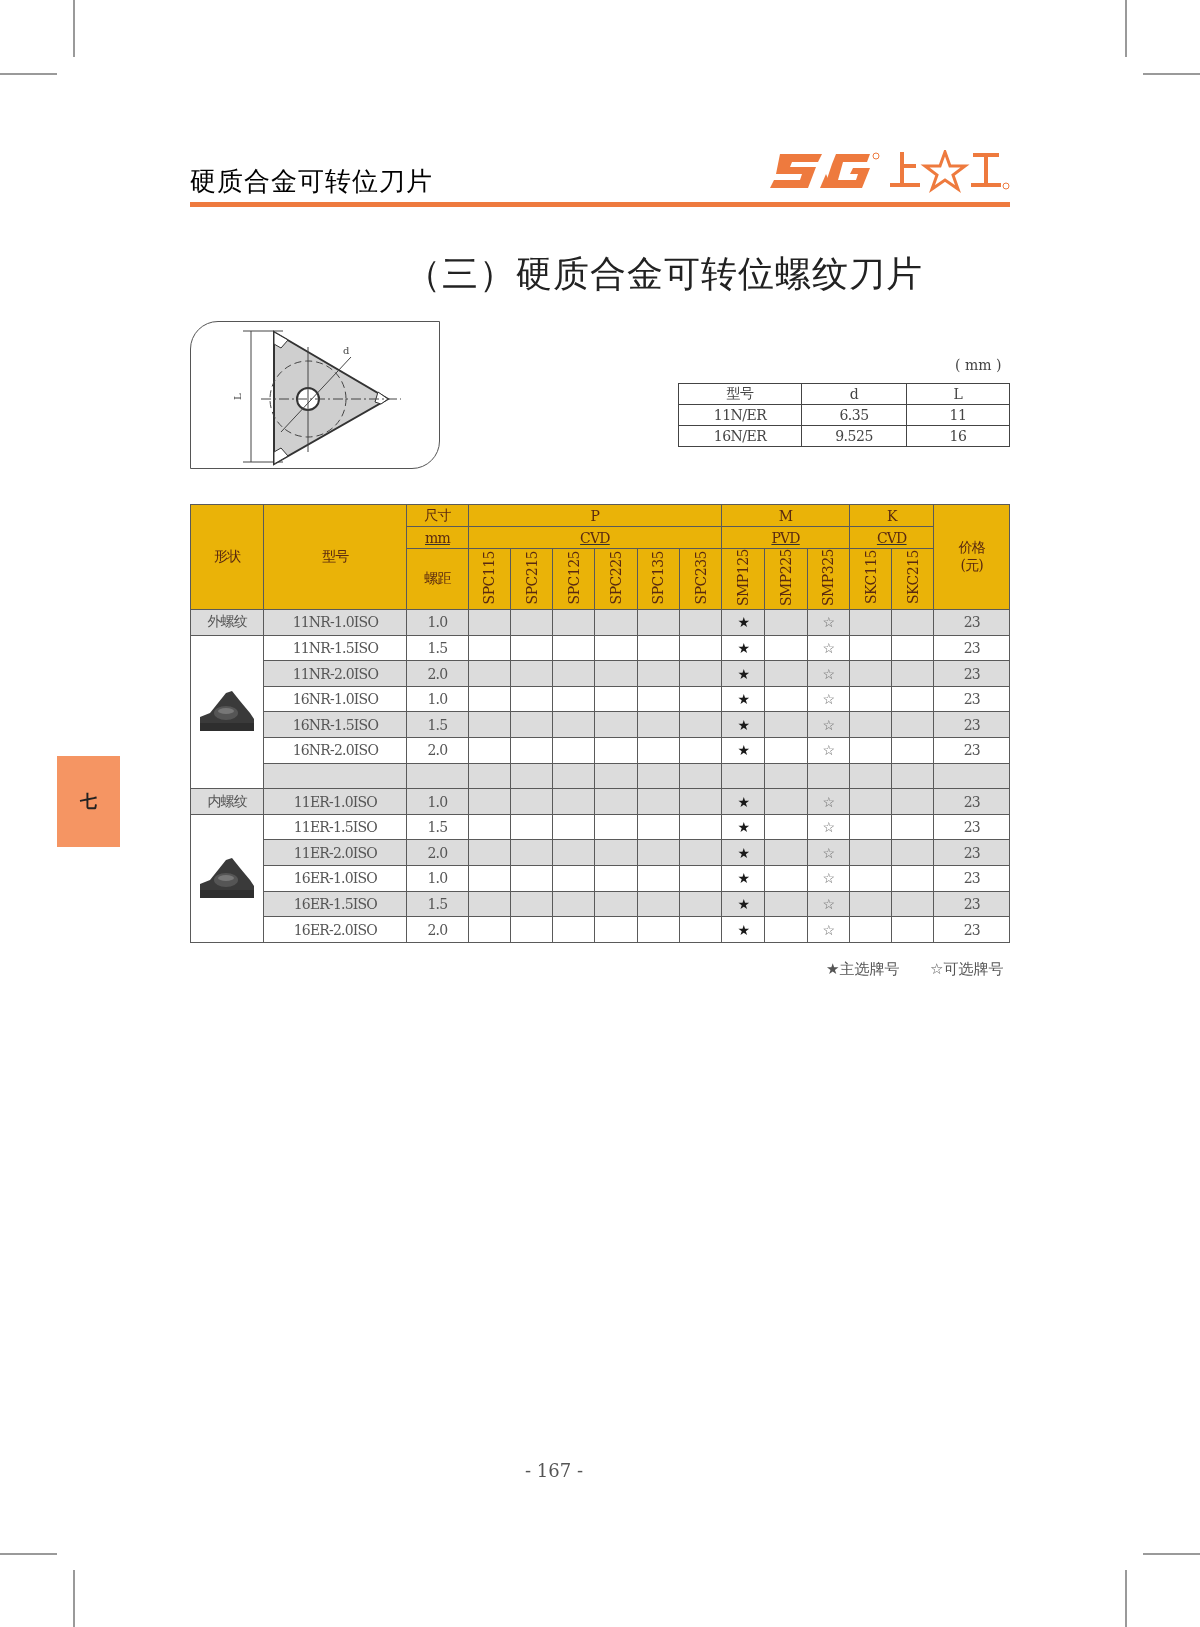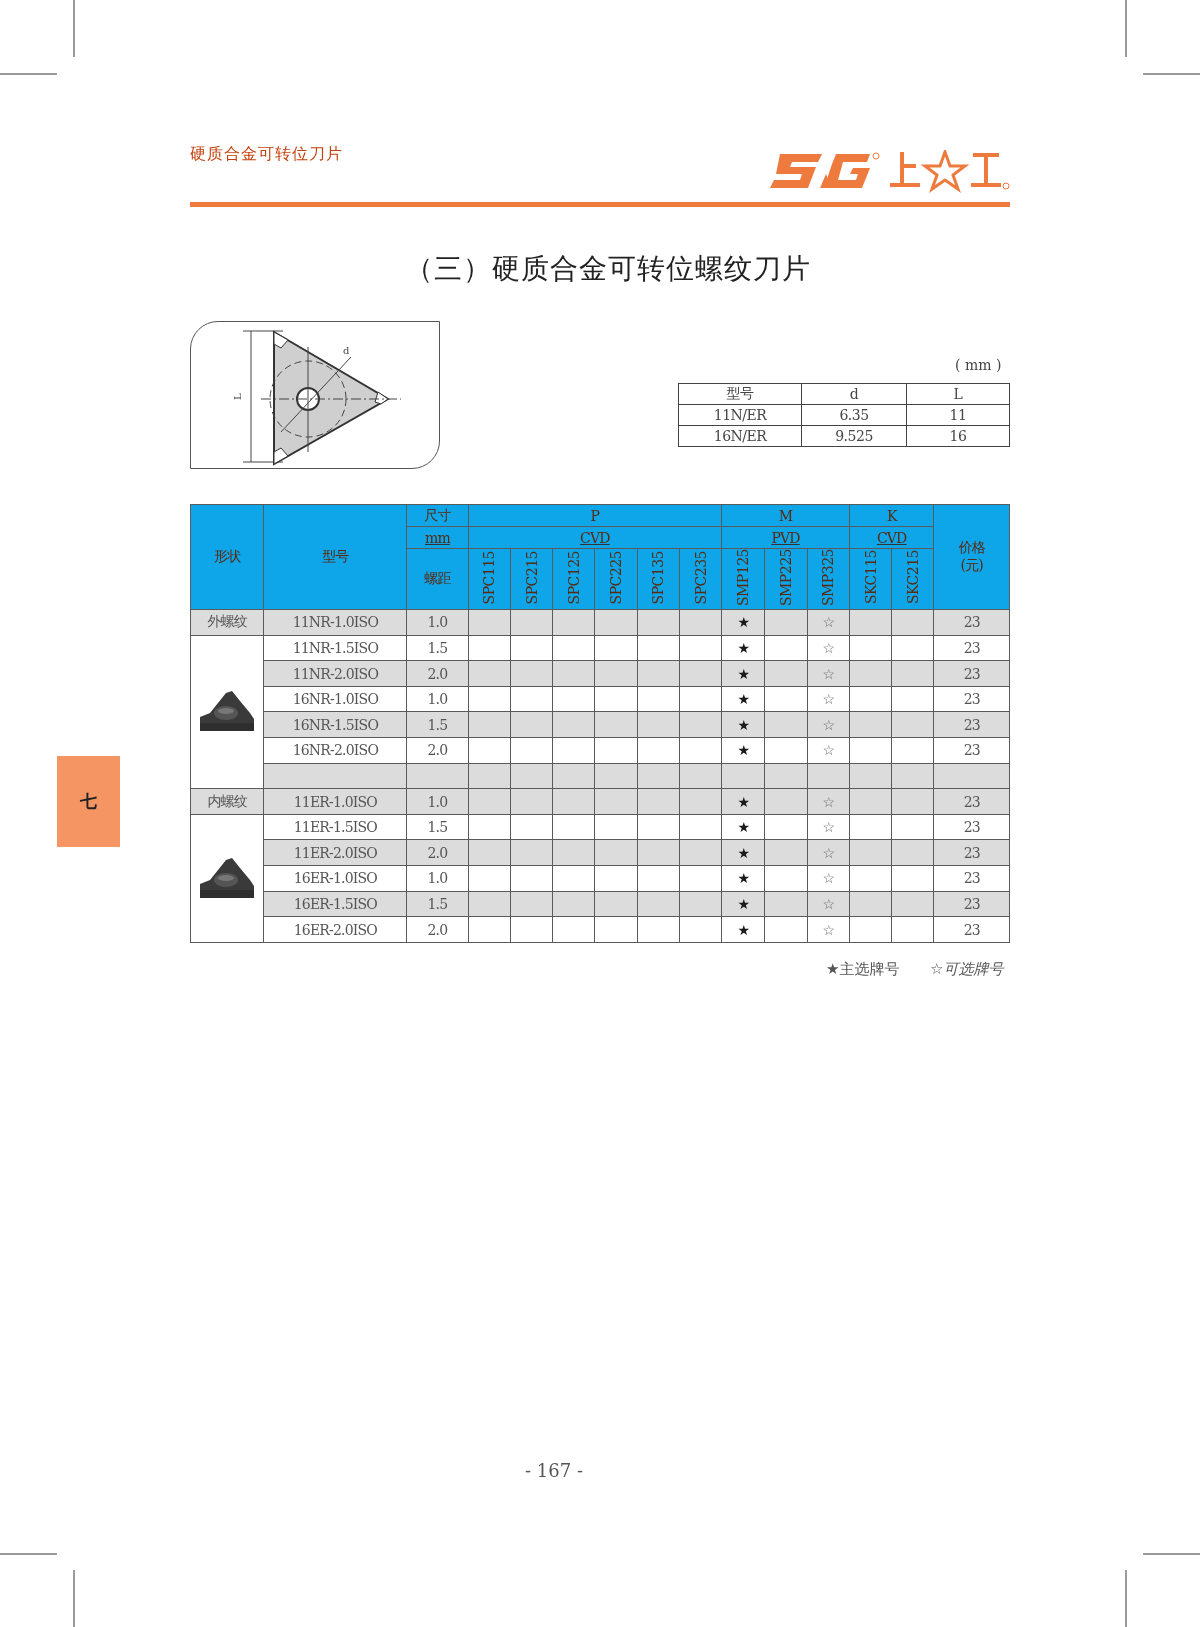--- a/index.html
+++ b/index.html
@@ -1,33 +1,33 @@
 <!DOCTYPE html>
 <html><head>
 <meta charset="utf-8">
 <style>
   html, body { margin:0; padding:0; }
   body { width:1200px; height:1627px; background:#ffffff; position:relative; overflow:hidden;
          font-family:"DejaVu Serif","Liberation Serif",serif; color:#333; }
   .crop { position:absolute; background:#9a9a9a; }
-  .header-title { position:absolute; left:190px; top:144px; font-family:"DejaVu Sans","Liberation Sans",sans-serif;
-                  font-size:16px; color:#c2410c; letter-spacing:1px; }
+  .header-title { position:absolute; left:190px; top:164px; font-family:"DejaVu Sans","Liberation Sans",sans-serif;
+                  font-size:26px; color:#000000; letter-spacing:1px; }
   .header-bar { position:absolute; left:190px; top:202px; width:820px; height:5px; background:#ee7a3e; }
   .logo { position:absolute; left:770px; top:150px; width:240px; height:45px; }
   .section-title { position:absolute; left:405px; top:250px; font-family:"DejaVu Sans","Liberation Sans",sans-serif;
-                   font-size:28px; color:#222; letter-spacing:1px; }
+                   font-size:36px; color:#222; letter-spacing:1px; }
   .diagram-box { position:absolute; left:190px; top:321px; width:250px; height:148px; border:1.5px solid #555;
                  border-top-left-radius:28px; border-bottom-right-radius:28px; box-sizing:border-box; background:#fff; }
   .unit-label { position:absolute; left:955px; top:357px; font-size:14px; color:#444; }
   table { border-collapse:collapse; }
   .dim-table { position:absolute; left:678px; top:383px; width:332px; font-size:14px; }
   .dim-table td { border:1.5px solid #444; text-align:center; height:20px; padding:0; color:#444; letter-spacing:-0.5px; }
   .main-table { position:absolute; left:190px; top:504px; width:820px; font-size:14px; table-layout:fixed; }
   .main-table td, .main-table th { border:1px solid #5a5a5a; text-align:center; padding:0; font-weight:normal; letter-spacing:-0.8px; }
-  .main-table thead th { background:#0ea5e9; color:#5a2a10; }
+  .main-table thead th { background:#eab308; color:#5a2a10; }
   .main-table tbody td { height:24.6px; color:#555; }
   .main-table tbody tr.gray td.c { background:#dcdcdc; }
   .main-table tbody tr.white td.c { background:#ffffff; }
   .vert { writing-mode:vertical-rl; transform:rotate(180deg); display:inline-block; font-size:14px; letter-spacing:-0.5px; }
   .star-solid { color:#1a1a1a; font-size:14px; }
   .star-hollow { color:#666; font-size:14px; }
   .shape-cell { background:#fff; vertical-align:middle; }
   .legend { position:absolute; top:960px; font-family:"DejaVu Sans","Liberation Sans",sans-serif; font-size:15px; color:#555; }
   .chapter-tab { position:absolute; left:57px; top:756px; width:63px; height:91px; background:#f59563;
                  display:flex; align-items:center; justify-content:center; font-family:"DejaVu Sans","Liberation Sans",sans-serif;
@@ -392,19 +392,19 @@
         <td class="c"><span class=""></span></td>
         <td class="c"><span class="star-hollow">☆</span></td>
         <td class="c"><span class=""></span></td>
         <td class="c"><span class=""></span></td>
         <td class="c">23</td>
       </tr>
     </tbody>
 </table>
 
 <div class="legend" style="left:826px;">★主选牌号</div>
-<div class="legend" style="left:930px;font-style:italic;">☆可选牌号</div>
+<div class="legend" style="left:930px;">☆可选牌号</div>
 
 <div class="chapter-tab">
     <span>七</span>
   </div>
 
 <div class="page-number">- 167 -</div>
 
 </body></html>

